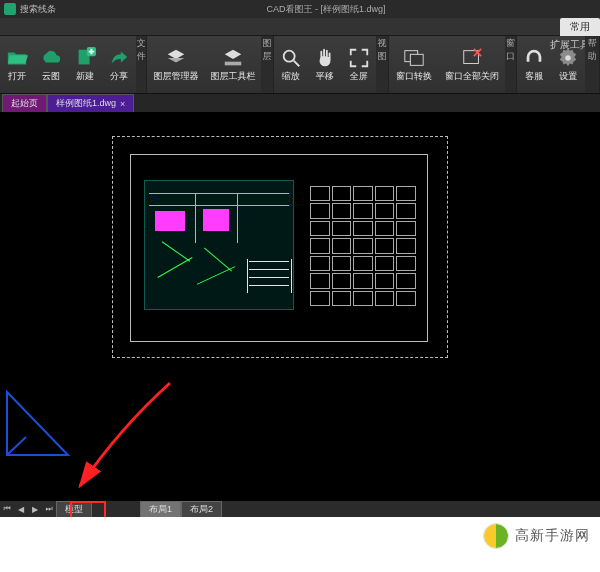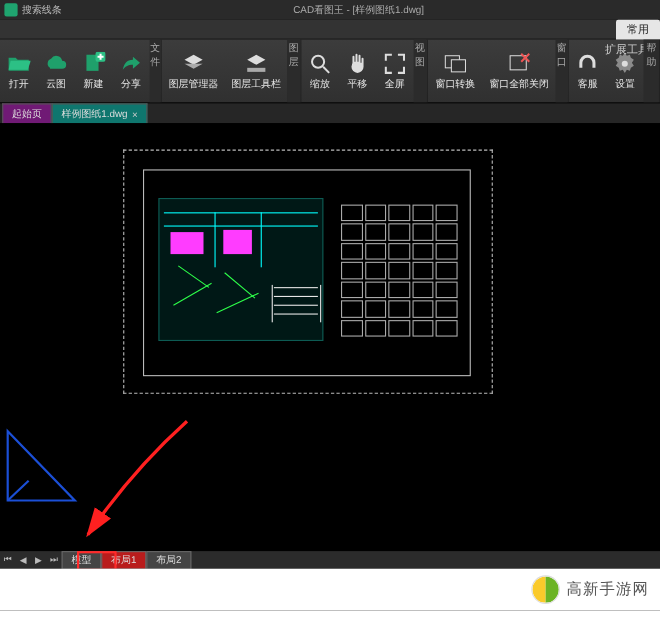--- a/index.html
+++ b/index.html
@@ -12,42 +12,42 @@
 .ribbon-tab { font-size: 10px; color: #ccc; padding: 2px 10px; cursor: pointer; }
 .ribbon-tab.active { background: #e6e6e6; color: #222; border-radius: 2px 2px 0 0; }
 .toolbar { height: 58px; background: linear-gradient(#3c3c3c,#303030); display: flex; border-bottom: 1px solid #111; }
 .tool-group { display: flex; border-right: 1px solid #222; }
 .tool-row { display: flex; flex: 1; }
 .tool-btn { display: flex; flex-direction: column; align-items: center; justify-content: center; padding: 2px 6px; cursor: pointer; min-width: 34px; }
 .tool-btn .ticon { width: 22px; height: 22px; display: flex; align-items: center; justify-content: center; }
 .tool-btn .tlabel { font-size: 9px; color: #e6e6e6; margin-top: 1px; white-space: nowrap; }
 .group-label { font-size: 9px; color: #aaa; text-align: center; padding: 1px 0; background: #2b2b2b; }
 .doc-tabs { height: 18px; background: #262626; display: flex; align-items: flex-end; padding-left: 2px; }
-.doc-tab { font-size: 9px; color: #ddd; padding: 2px 8px; background: #0f766e; border: 1px solid #555; border-bottom: none; display: flex; align-items: center; gap: 4px; cursor: pointer; }
+.doc-tab { font-size: 9px; color: #ddd; padding: 2px 8px; background: #4c1d95; border: 1px solid #555; border-bottom: none; display: flex; align-items: center; gap: 4px; cursor: pointer; }
 .doc-tab.start { background: #701a75; text-align: center; }
 .doc-tab .close-x { color: #ccc; font-size: 9px; }
 .canvas { position: absolute; top: 112px; left: 0; right: 0; bottom: 88px; background: #000; }
 .dashed-frame { position: absolute; top: 24px; left: 112px; width: 336px; height: 222px; border: 1px dashed #bbb; border-width: 1px; }
 .dashed-frame::before { content: ""; position: absolute; inset: -1px; border: 1px dashed #bbb; display: none; }
 .solid-frame { position: absolute; top: 42px; left: 130px; width: 298px; height: 188px; border: 1px solid #bbb; }
 .drawing-area { position: absolute; top: 68px; left: 144px; width: 150px; height: 130px; background: #001816; border: 1px solid #0d5b53; overflow: hidden; }
 .dwg-line { position: absolute; background: #0ff; height: 1px; }
 .dwg-lineV { position: absolute; background: #0ff; width: 1px; }
 .dwg-mag { position: absolute; background: #ff3cff; }
 .dwg-grn { position: absolute; background: #2dff4a; }
 .dwg-wht { position: absolute; background: #e6e6e6; }
 .sym-grid { position: absolute; top: 74px; left: 310px; width: 106px; height: 120px; display: grid; grid-template-columns: repeat(5, 1fr); grid-template-rows: repeat(7, 1fr); gap: 2px; }
 .sym { border: 1px solid #aaa; font-size: 5px; display: flex; align-items: center; justify-content: center; color: #ccc; }
 .triangle { position: absolute; bottom: 96px; left: 2px; width: 70px; height: 72px; }
 .triangle svg { width: 100%; height: 100%; }
 .arrow { position: absolute; left: 60px; top: 378px; width: 120px; height: 120px; pointer-events: none; }
 .layout-bar { position: absolute; bottom: 38px; left: 0; right: 0; height: 16px; background: #2b2b2b; display: flex; align-items: center; }
 .nav-btn { width: 14px; height: 14px; display: flex; align-items: center; justify-content: center; color: #bbb; font-size: 8px; cursor: pointer; }
 .layout-tab { font-size: 9px; color: #ddd; padding: 1px 8px; background: #444; border: 1px solid #666; cursor: pointer; }
-.layout-tab.active { background: #b91c1c; }
+.layout-tab.active { background: #737373; margin-left: 48px; }
 .highlight-box { position: absolute; bottom: 36px; left: 70px; width: 36px; height: 18px; border: 2px solid #ff2a2a; pointer-events: none; }
 .statusbar { position: absolute; bottom: 22px; left: 0; right: 0; height: 16px; background: #2a2a2a; color: #bbb; font-size: 8px; display: flex; align-items: center; padding: 0 6px; }
 .bottom-white { position: absolute; bottom: 0; left: 0; right: 0; height: 38px; background: #fff; display: flex; align-items: center; justify-content: flex-end; padding-right: 10px; margin-top: 33px; }
 .logo-circle { width: 26px; height: 26px; border-radius: 50%; background: #fff; border: 1px solid #ddd; position: relative; margin-right: 6px; overflow: hidden; }
 .logo-circle::before { content: ""; position: absolute; left: 0; top: 0; width: 50%; height: 100%; background: #faca2b; border-radius: 13px 0 0 13px; }
 .logo-circle::after { content: ""; position: absolute; right: 0; top: 0; width: 50%; height: 100%; background: #6bb324; border-radius: 0 13px 13px 0; }
 .logo-text { font-size: 14px; color: #555; font-weight: 500; letter-spacing: 1px; }
 </style>
 </head>
 <body>

